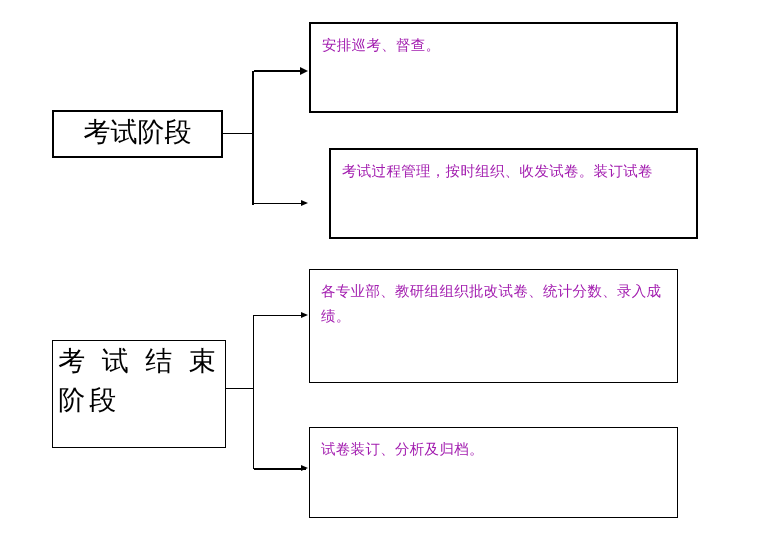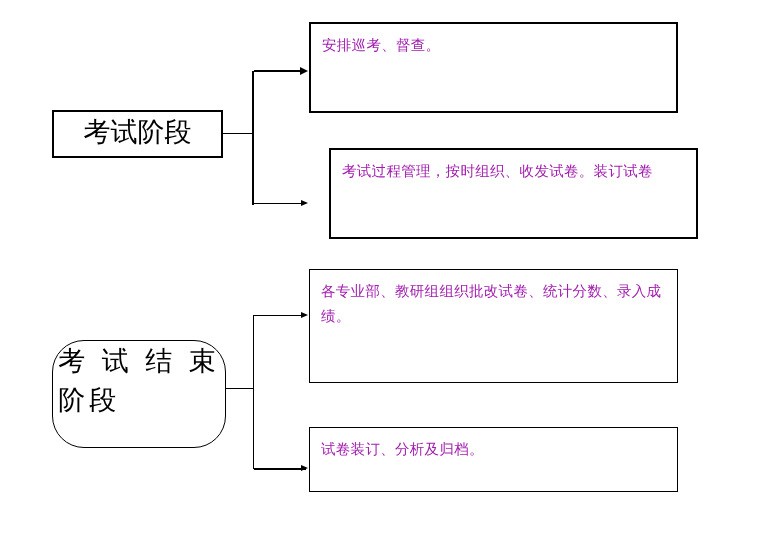--- a/index.html
+++ b/index.html
@@ -106,36 +106,36 @@
   <div class="arrowhead arrowhead-sm" style="left:301px; top:200px;"></div>
 
   <div class="box box-thick task-box" style="left:309px; top:22px; width:369px; height:91px;">
     <div class="task-text">安排巡考、督查。</div>
   </div>
 
   <div class="box box-thick task-box" style="left:309px; top:148px; width:369px; height:91px;margin-left:20px;">
     <div class="task-text">考试过程管理，按时组织、收发试卷。装订试卷</div>
   </div>
 
-  <div class="box phase-box" style="left:52px; top:340px; width:174px; height:108px;border-radius:32px;">
+  <div class="box phase-box" style="left:52px; top:340px; width:174px; height:108px;">
     <div class="phase-label spaced">考 试 结 束
 阶段</div>
   </div>
 
   <div class="hline" style="left:226px; top:388px; width:28px;"></div>
 
   <div class="vline" style="left:253px; top:315px; height:154px;"></div>
 
   <div class="hline" style="left:254px; top:315px; width:52px;"></div>
   <div class="arrowhead arrowhead-sm" style="left:301px; top:312px;"></div>
 
   <div class="hline hline-thick" style="left:254px; top:468px; width:52px;"></div>
   <div class="arrowhead arrowhead-sm" style="left:301px; top:465px;"></div>
 
   <div class="box task-box" style="left:309px; top:269px; width:369px; height:114px;">
     <div class="task-text">各专业部、教研组组织批改试卷、统计分数、录入成绩。</div>
   </div>
 
-  <div class="box task-box" style="left:309px; top:427px; width:369px; height:65px;">
+  <div class="box task-box" style="left:309px; top:427px; width:369px; height:91px;">
     <div class="task-text">试卷装订、分析及归档。</div>
   </div>
 
 </div>
 
 </body></html>

